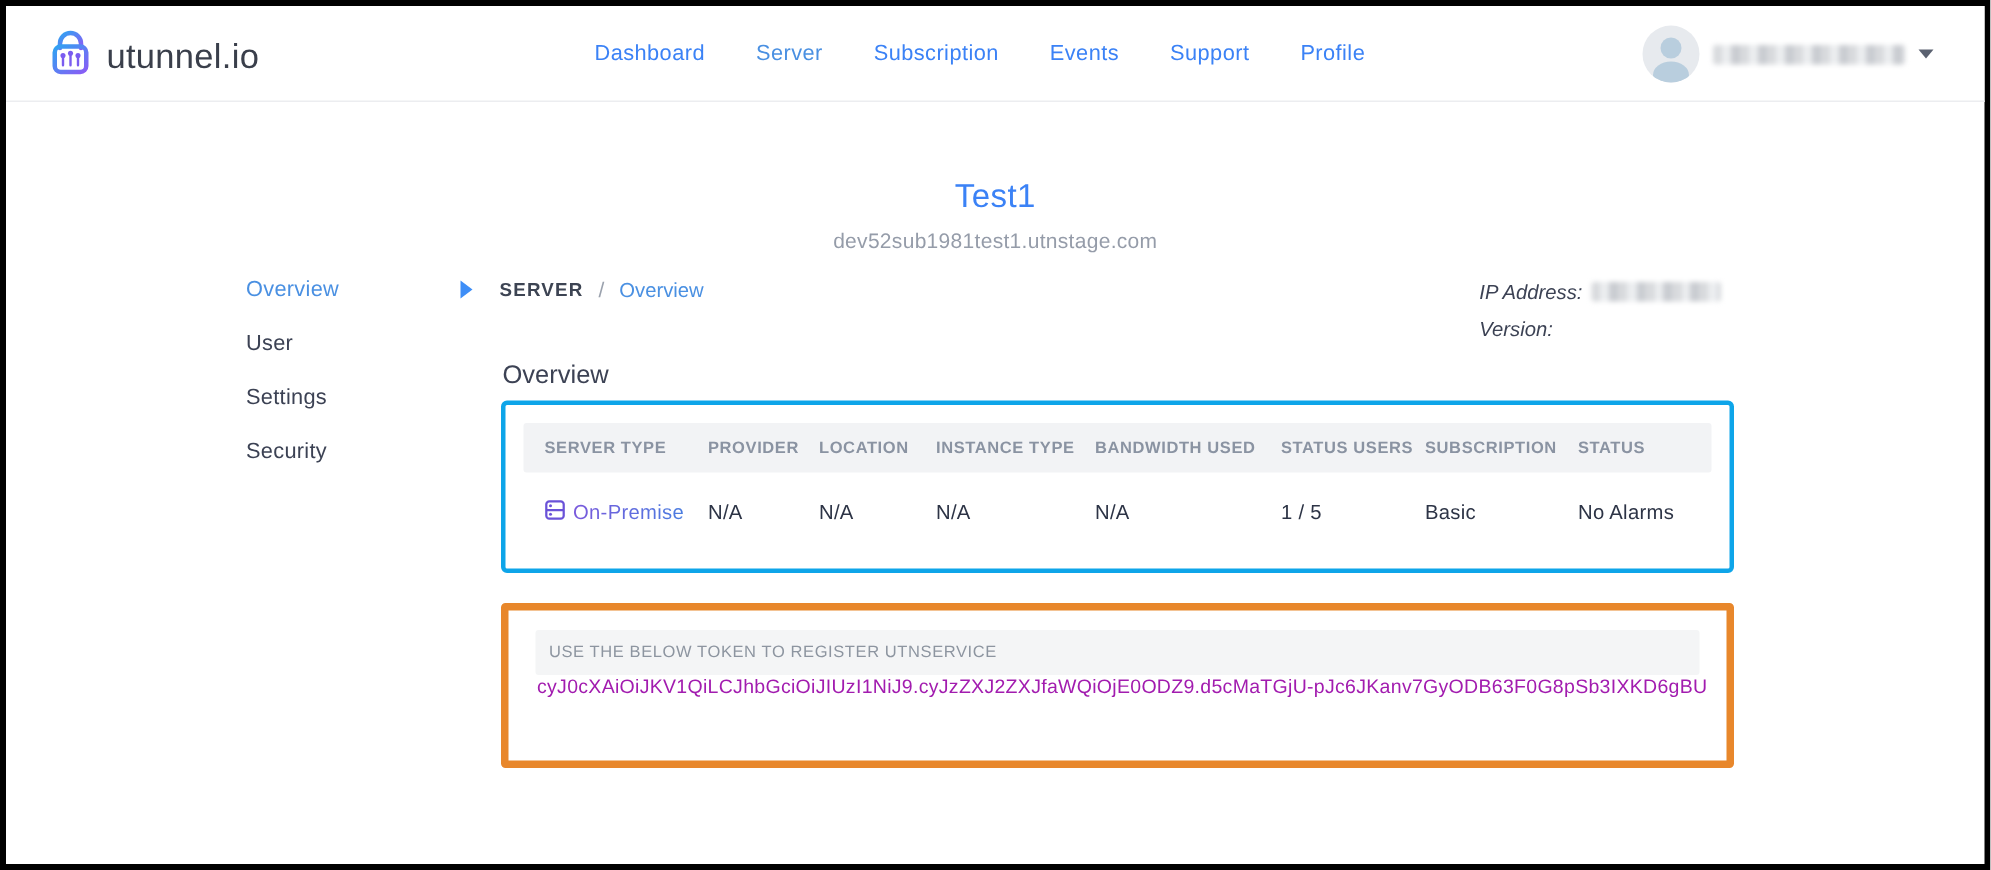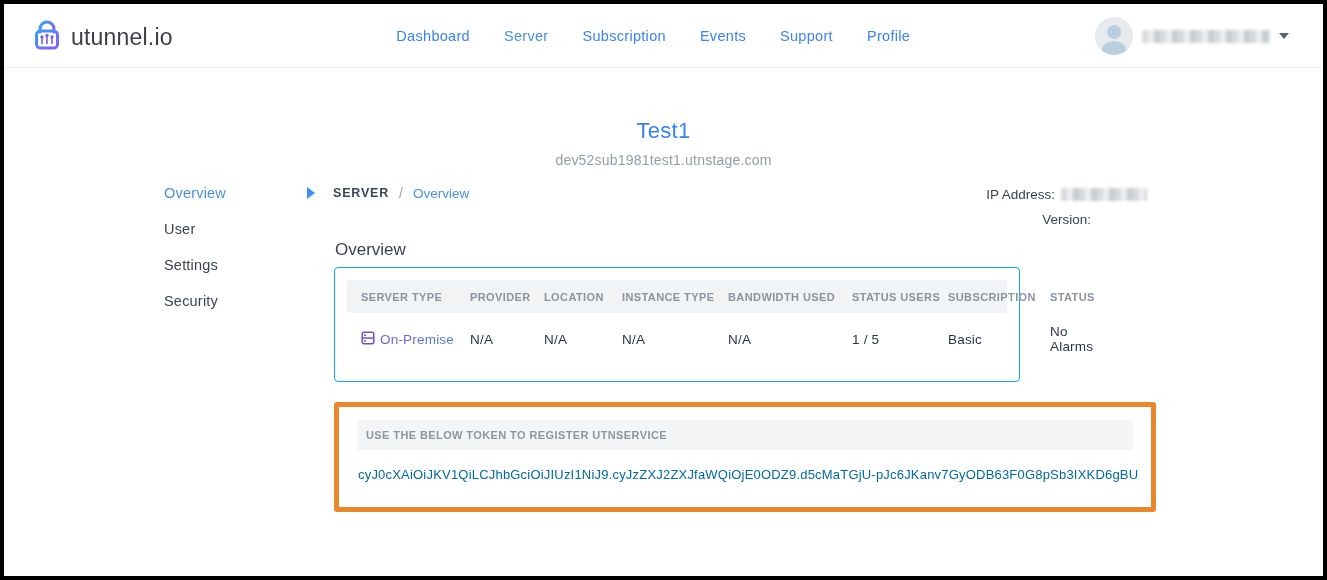--- a/index.html
+++ b/index.html
@@ -41,48 +41,48 @@
   
   .breadcrumb { position:absolute; left:303px; top:181px; display:flex; align-items:center; gap:10px; }
   .tri { width:0; height:0; border-top:6px solid transparent; border-bottom:6px solid transparent;
     border-left:8px solid #3e8ef7; margin-right:8px; }
   .crumb-section { font-size:12.5px; font-weight:bold; color:#3d4453; letter-spacing:0.8px; }
   .crumb-sep { font-size:14px; color:#9aa1ad; }
   .crumb-current { font-size:13.5px; color:#4a90e2; cursor:pointer; }
 
   
   .meta { position:absolute; right:176px; top:181px; text-align:right; }
-  .meta-line { display:flex; align-items:center; justify-content:center; gap:6px; height:18px; }
+  .meta-line { display:flex; align-items:center; justify-content:flex-start; gap:6px; height:18px;font-style:italic; }
   .meta-label { font-size:13.5px; color:#3c4254; }
   .ip-redact { width:86px; height:13px; }
   .meta-line + .meta-line { margin-top:7px; }
 
   
   .section-heading { position:absolute; left:331px; top:236px; font-size:17px; color:#3c4254; }
 
-  .card { position:absolute; left:330px; width:686px; background:#fff;
-    border:1px solid #0ea5e9; border-radius:4px; }
+  .card { position:absolute; left:330px; width:822px; background:#fff;
+    border:3px solid #0ea5e9; border-radius:4px; }
   .card.overview-card { top:263px; height:115px; padding:12px; }
   .thead { display:grid; grid-template-columns:109px 74px 78px 106px 124px 96px 102px 1fr;
     background:#f2f3f5; height:33px; align-items:center; padding-left:14px; border-radius:2px; }
   .th { font-size:11px; font-weight:bold; color:#8a93a2; letter-spacing:0.4px; }
   .trow { display:grid; grid-template-columns:109px 74px 78px 106px 124px 96px 102px 1fr;
     height:52px; align-items:center; padding-left:14px; }
   .td { font-size:13.5px; color:#2d3446; letter-spacing:0.2px; }
   .td.server-type { display:flex; align-items:center; gap:5px; cursor:pointer; }
   .onprem-label { font-size:13.5px; background:linear-gradient(90deg,#7a59dc,#4a7de0);
     -webkit-background-clip:text; background-clip:text; color:transparent; }
 
   
   .card.token-card { top:398px; height:110px; border:5px solid #e8872b; border-radius:3px;
     width:822px; padding:13px 18px; }
   .token-head { background:#f4f5f6; height:30px; display:flex; align-items:center;
     padding-left:9px; border-radius:2px; }
-  .token-head-text { font-size:11px; font-weight:bold; color:#8d95a0; letter-spacing:0.4px; }
-  .token-value { margin-top:17px; padding-left:1px; font-size:13px; color:#0369a1;
+  .token-head-text { font-size:11px; font-weight:normal; color:#8d95a0; letter-spacing:0.4px; }
+  .token-value { padding-left:1px; font-size:13px; color:#a21caf;
     letter-spacing:0.2px; cursor:pointer; white-space:nowrap; }
 </style>
 </head>
 <body>
 
 <div class="frame">
 
   <div class="navbar">
 
     <div class="logo">

